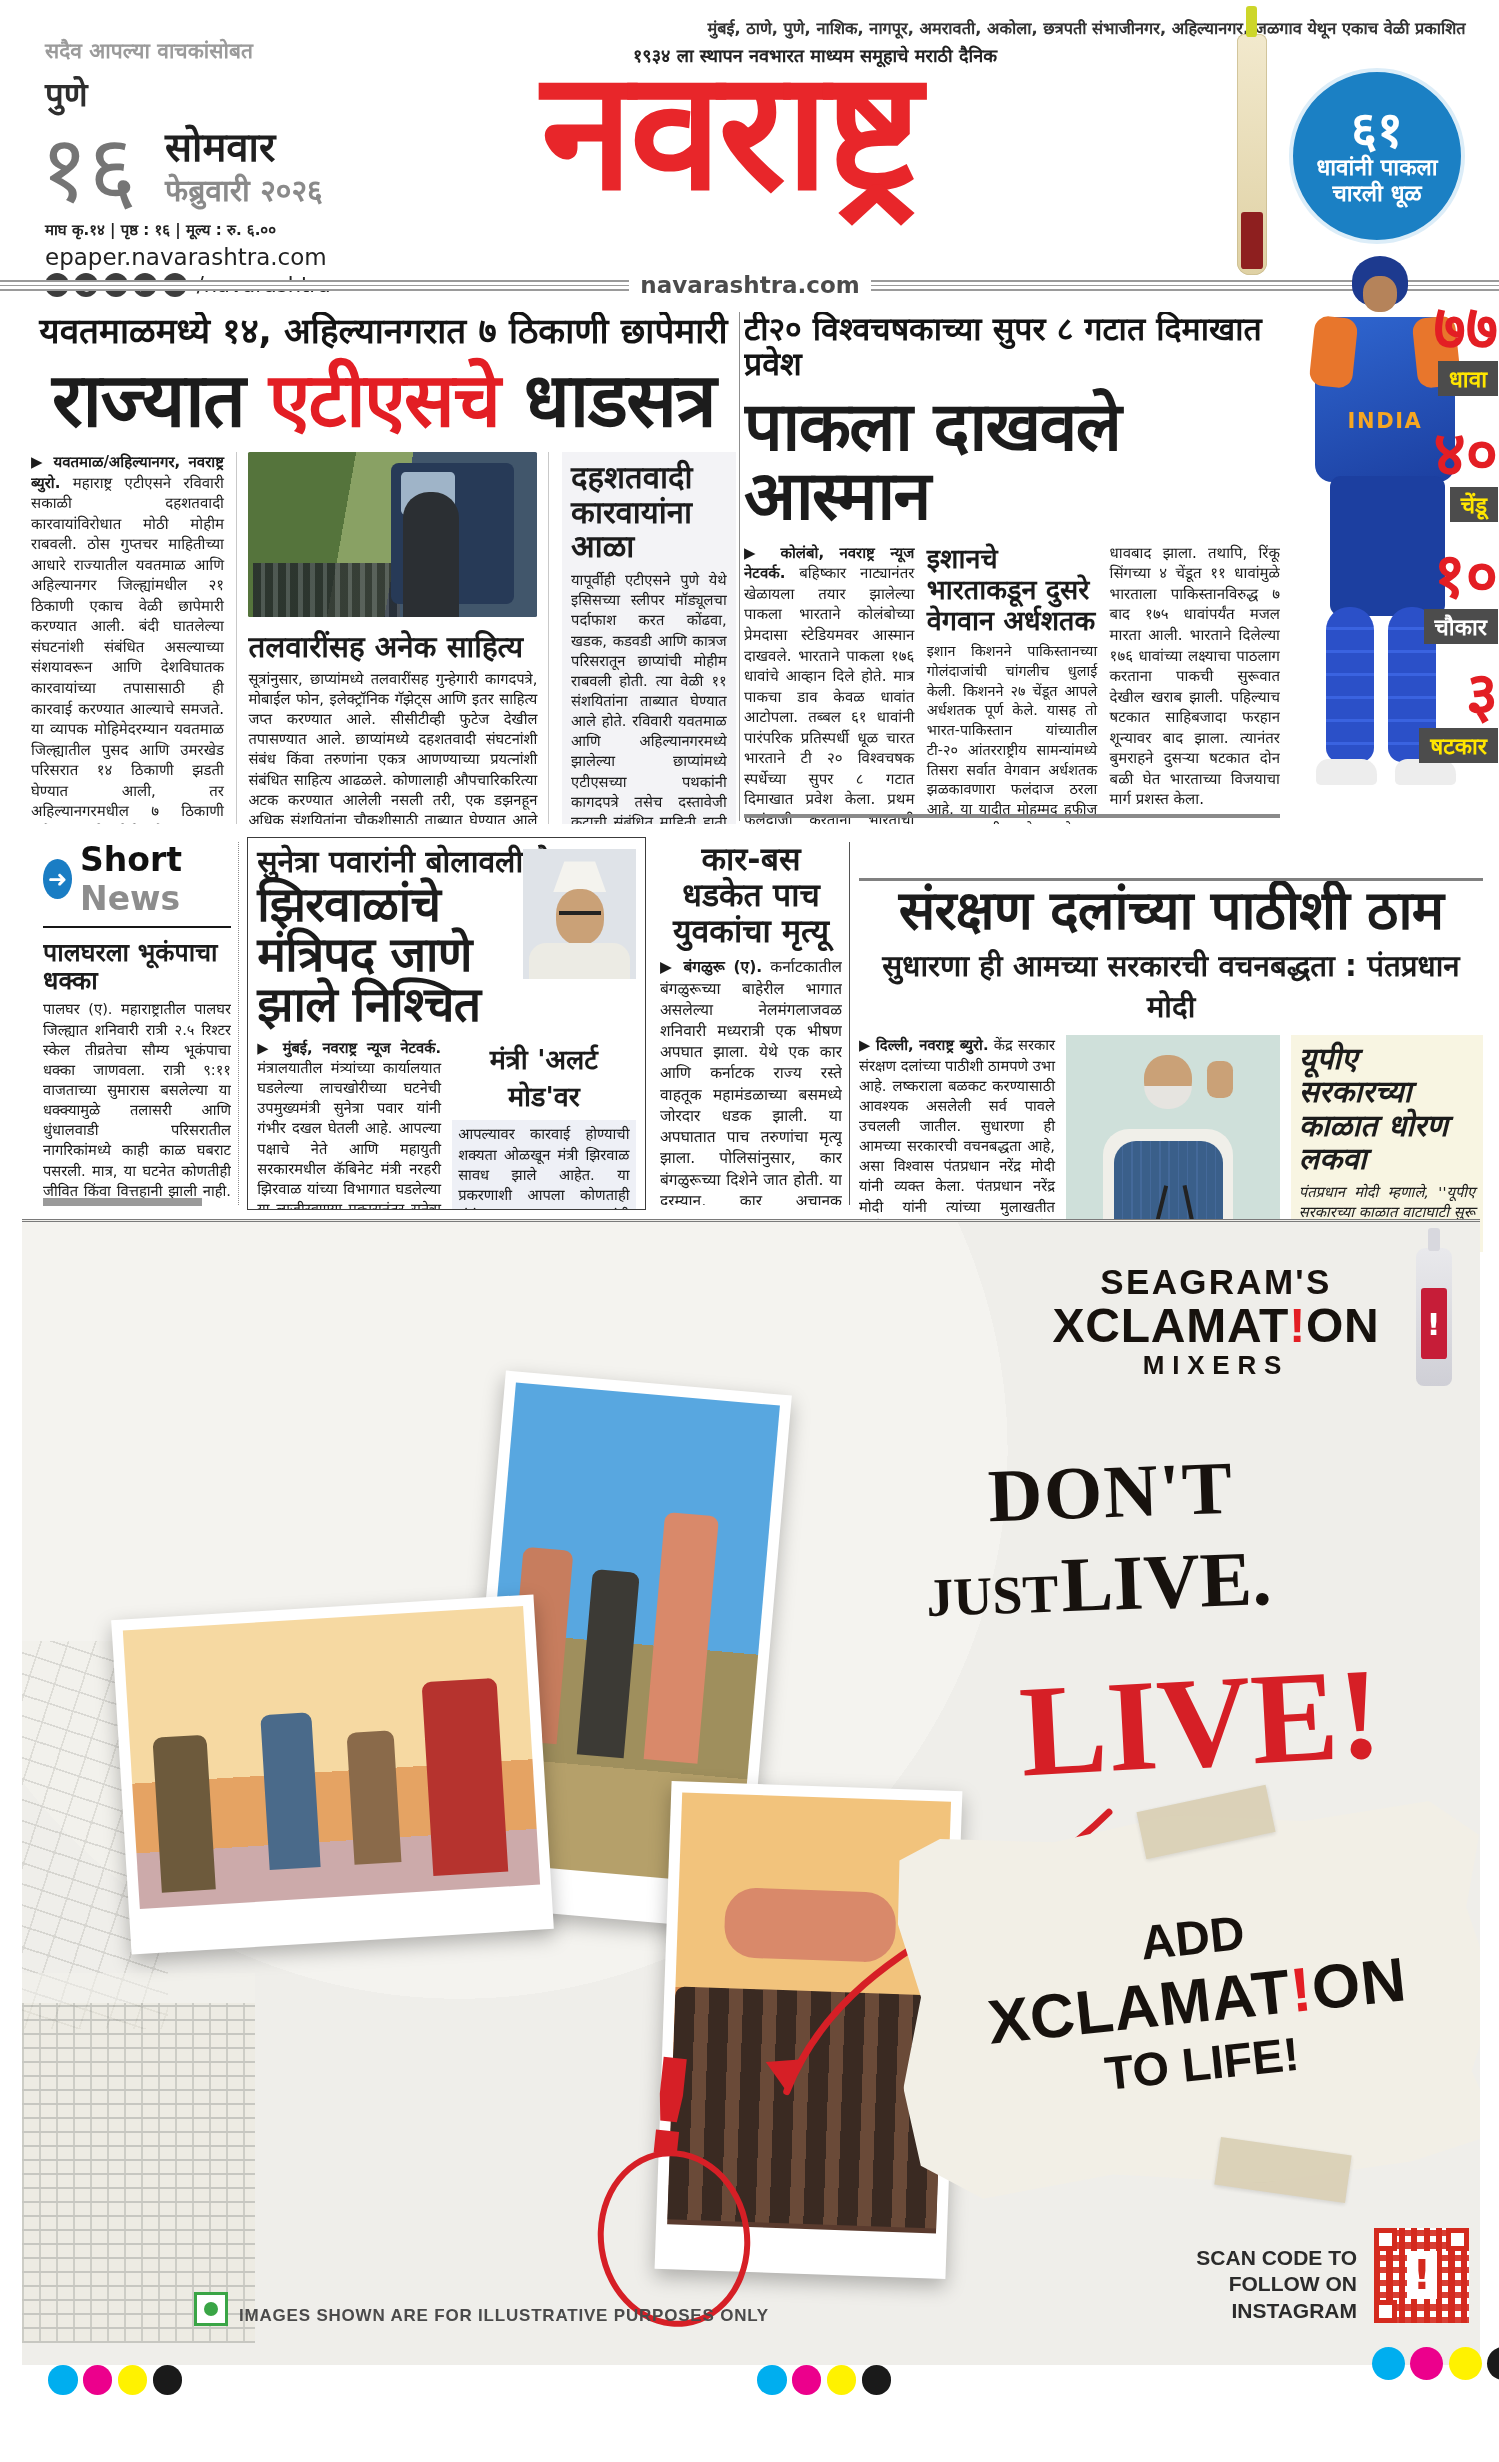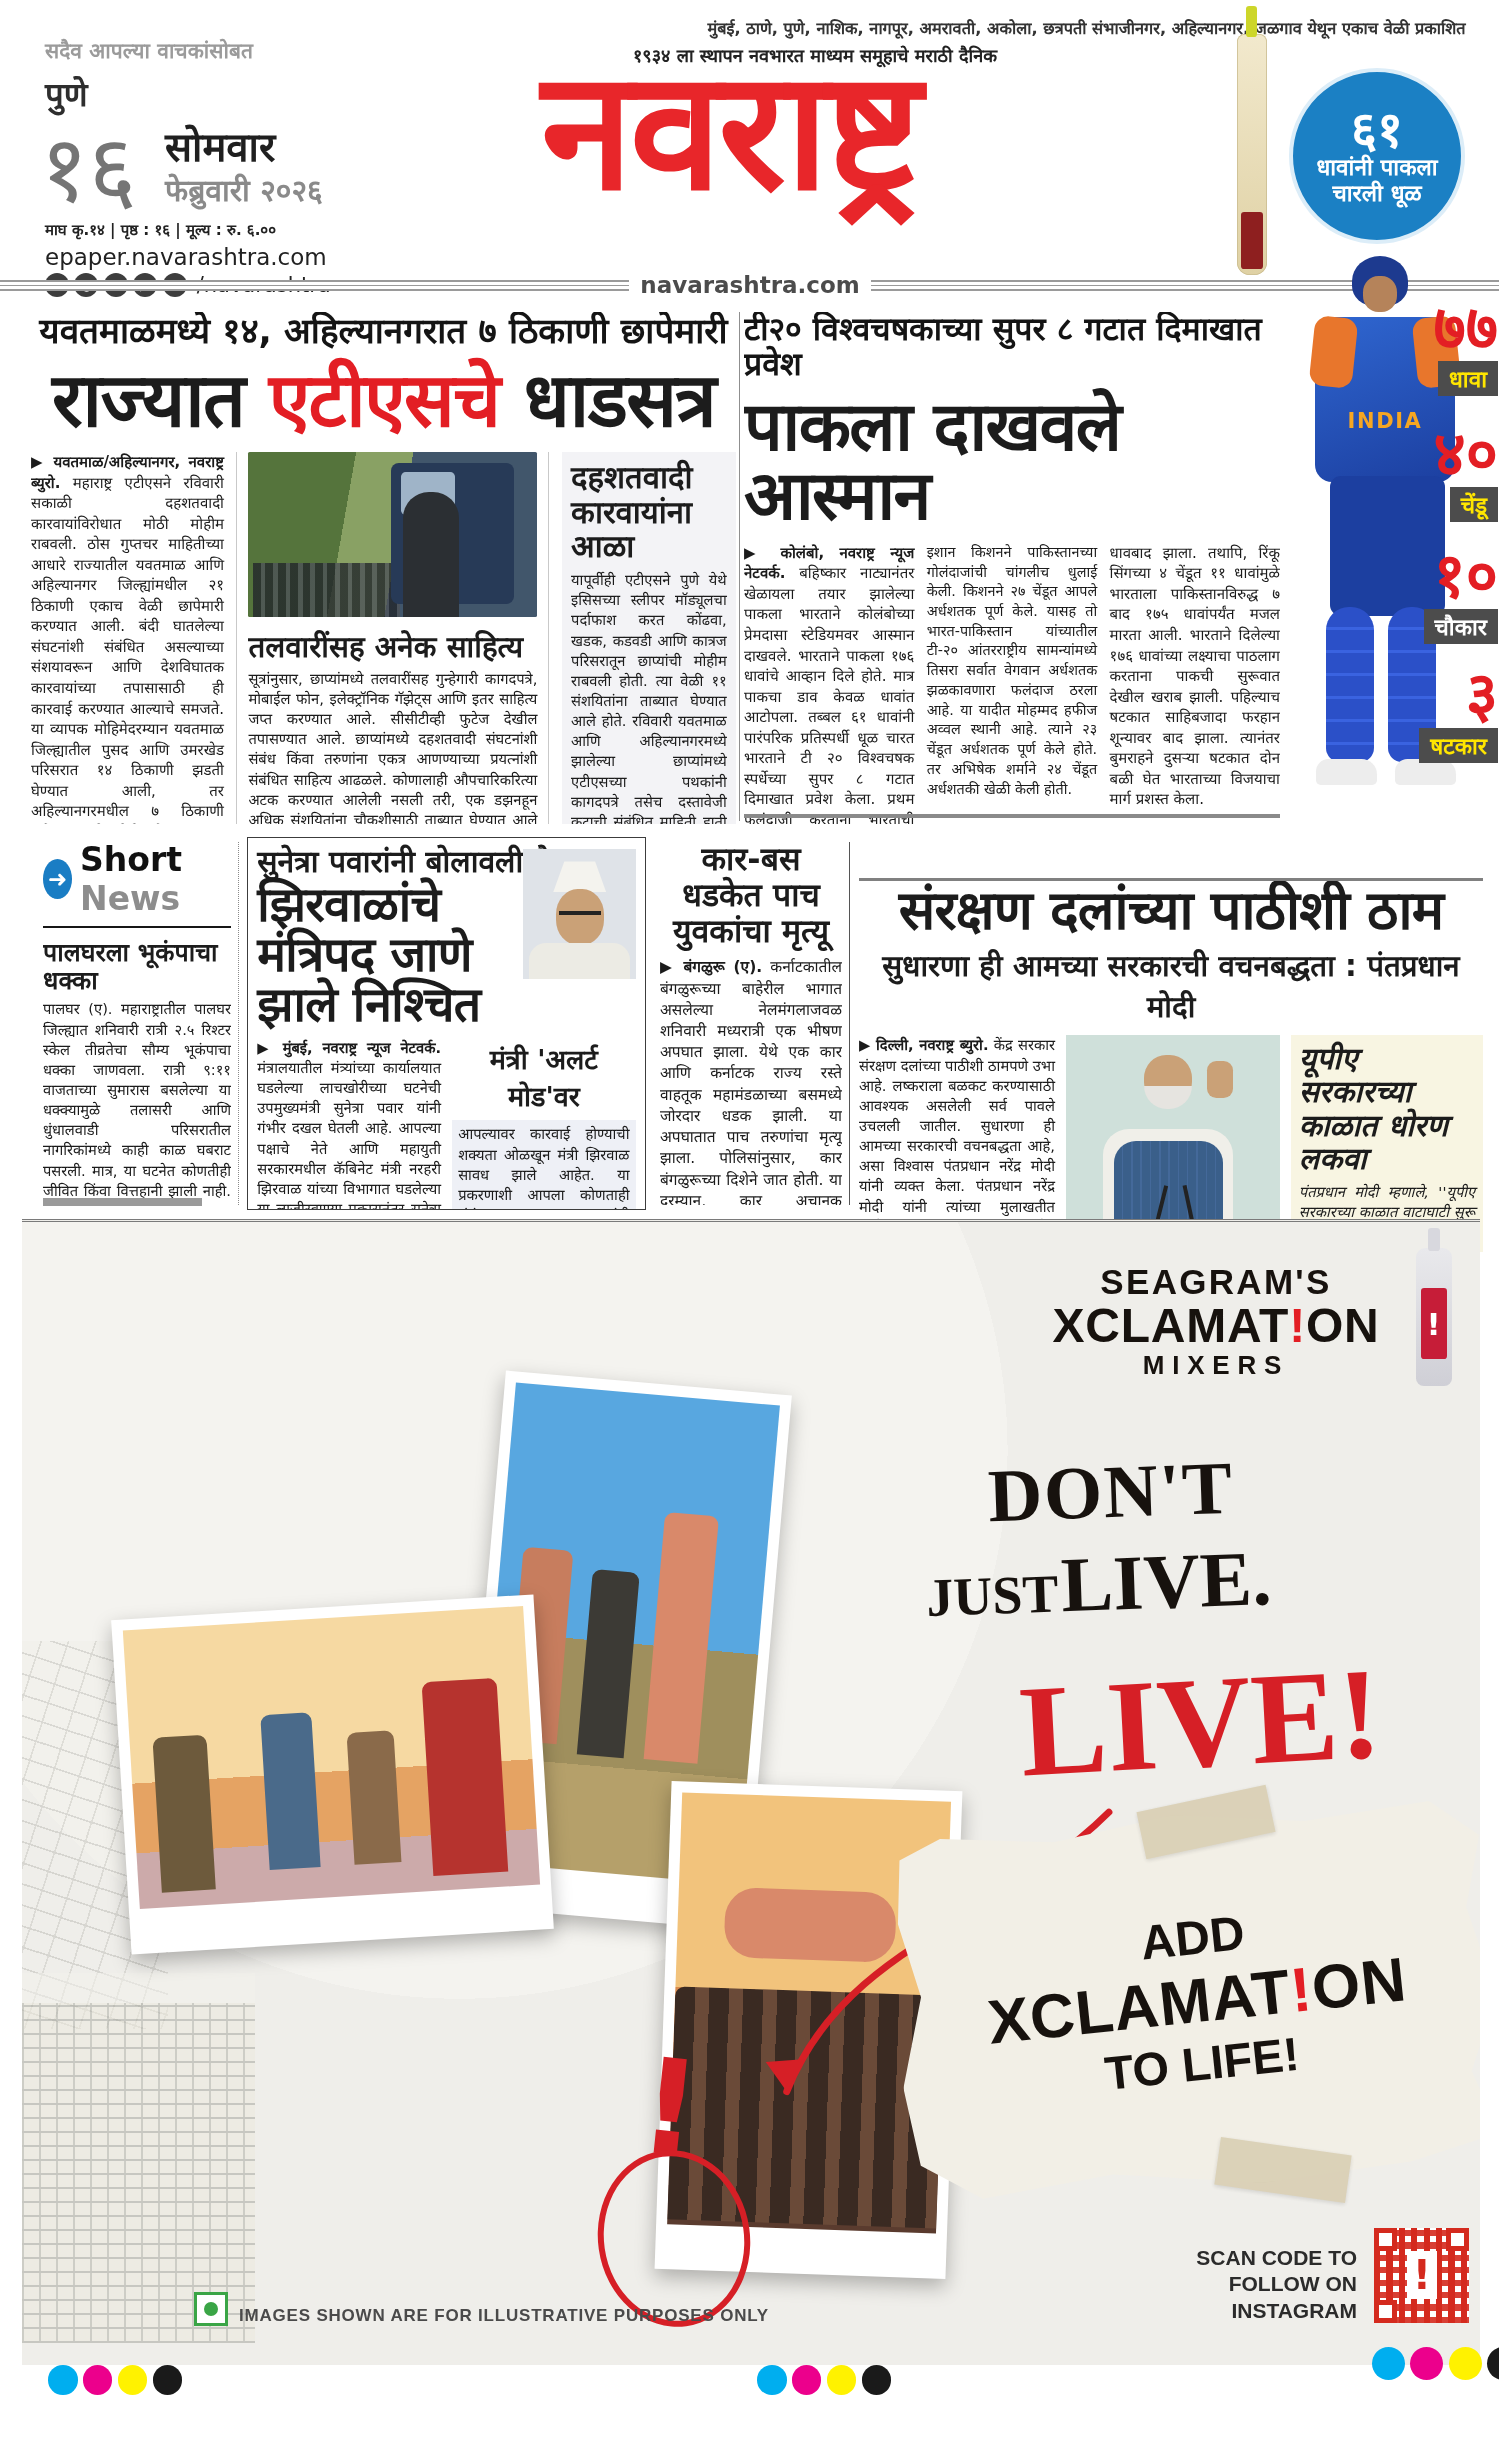--- a/index.html
+++ b/index.html
@@ -298,20 +298,21 @@
 
   <div class="abs cricket">
     <div class="kicker" style="font-size:32px;">टी२० विश्वचषकाच्या सुपर ८ गटात दिमाखात प्रवेश</div>
     <h1 class="cr-head">पाकला दाखवले आस्मान</h1>
     <div class="cr-cols">
       <div class="bodytxt">
         <p>▶ <b class="lead">कोलंबो, नवराष्ट्र न्यूज नेटवर्क.</b> <span>बहिष्कार नाट्यानंतर खेळायला तयार झालेल्या पाकला भारताने कोलंबोच्या प्रेमदासा स्टेडियमवर आस्मान दाखवले. भारताने पाकला १७६ धावांचे आव्हान दिले होते. मात्र पाकचा डाव केवळ धावांत आटोपला. तब्बल ६१ धावांनी पारंपरिक प्रतिस्पर्धी धूळ चारत भारताने टी २० विश्वचषक स्पर्धेच्या सुपर ८ गटात दिमाखात प्रवेश केला. प्रथम फलंदाजी करताना भारताची सुरुवात निराशाजनक झाली.</span></p>
 
       </div>
       <div>
+        <div class="cr-sub">इशानचे भारताकडून दुसरे वेगवान अर्धशतक</div>
         <div class="bodytxt" style="font-size:14.4px;">इशान किशनने पाकिस्तानच्या गोलंदाजांची चांगलीच धुलाई केली. किशनने २७ चेंडूत आपले अर्धशतक पूर्ण केले. यासह तो भारत-पाकिस्तान यांच्यातील टी-२० आंतरराष्ट्रीय सामन्यांमध्ये तिसरा सर्वात वेगवान अर्धशतक झळकावणारा फलंदाज ठरला आहे. या यादीत मोहम्मद हफीज अव्वल स्थानी आहे. त्याने २३ चेंडूत अर्धशतक पूर्ण केले होते. तर अभिषेक शर्माने २४ चेंडूत अर्धशतकी खेळी केली होती.</div>
 
       </div>
       <div class="bodytxt">धावबाद झाला. तथापि, रिंकू सिंगच्या ४ चेंडूत ११ धावांमुळे भारताला पाकिस्तानविरुद्ध ७ बाद १७५ धावांपर्यंत मजल मारता आली. भारताने दिलेल्या १७६ धावांच्या लक्ष्याचा पाठलाग करताना पाकची सुरूवात देखील खराब झाली. पहिल्याच षटकात साहिबजादा फरहान शून्यावर बाद झाला. त्यानंतर बुमराहने दुसऱ्या षटकात दोन बळी घेत भारताच्या विजयाचा मार्ग प्रशस्त केला.</div>
     </div>
   </div>
   <div class="abs cr-underline"></div>
 
   <div class="abs shortnews">
     <div class="sn-head">

